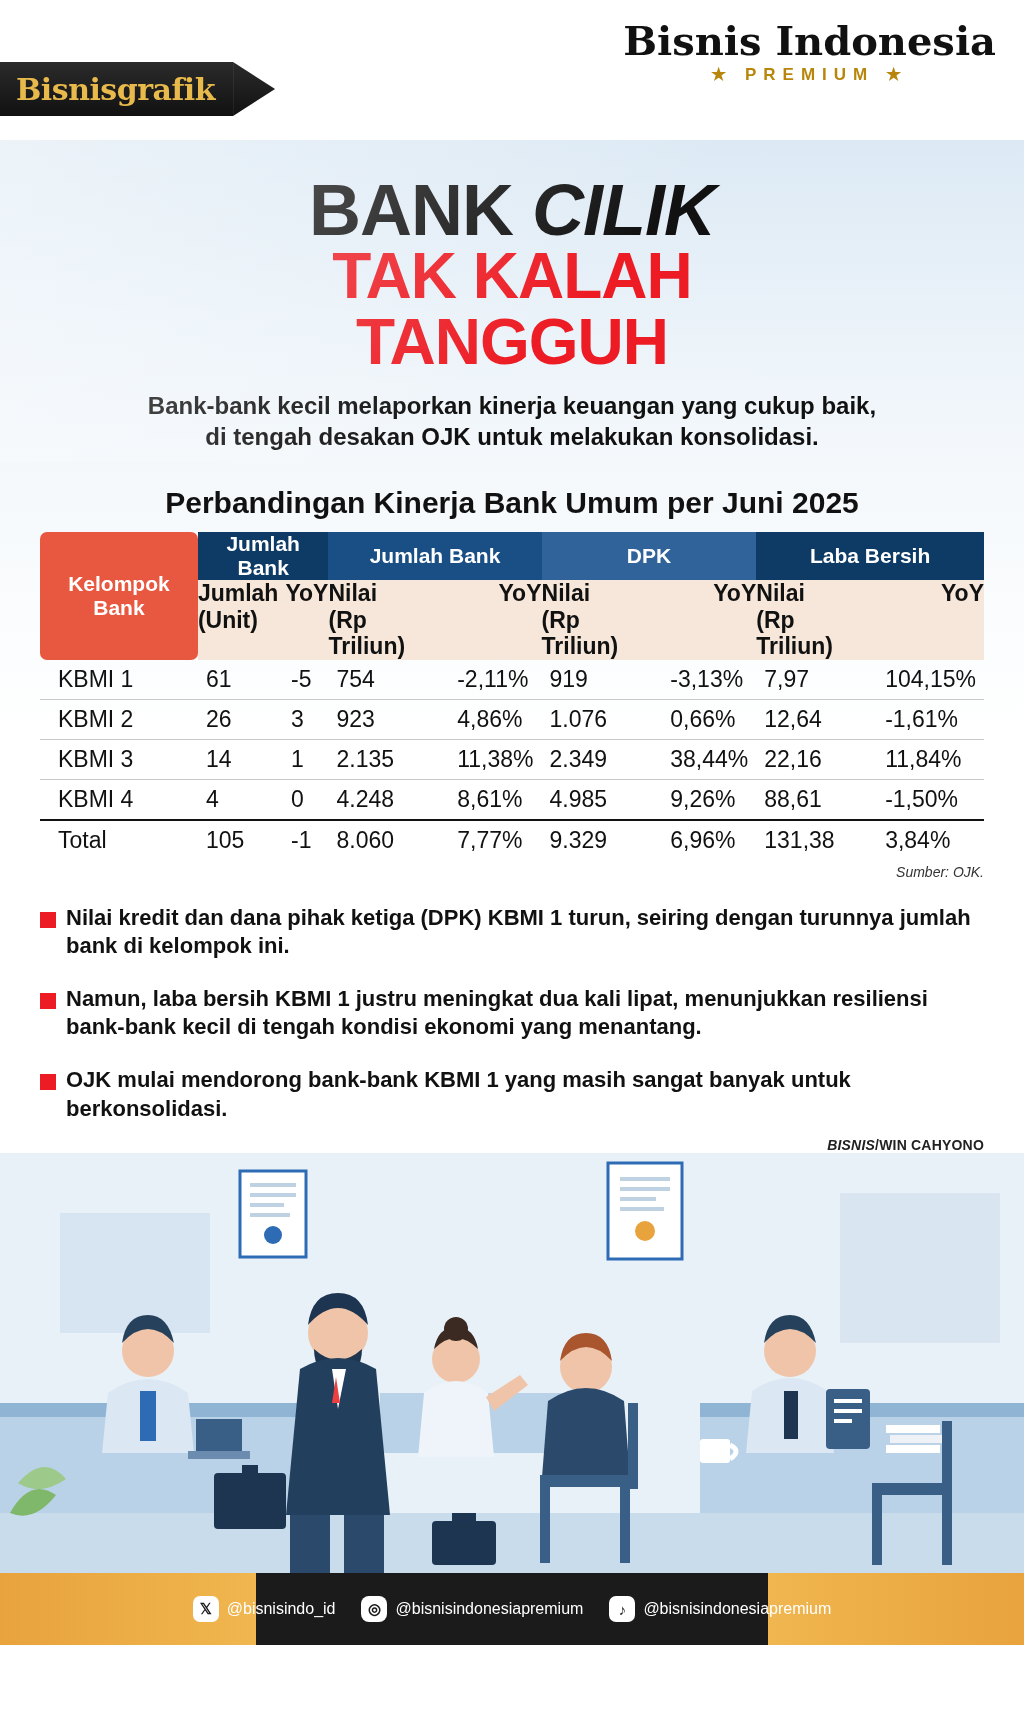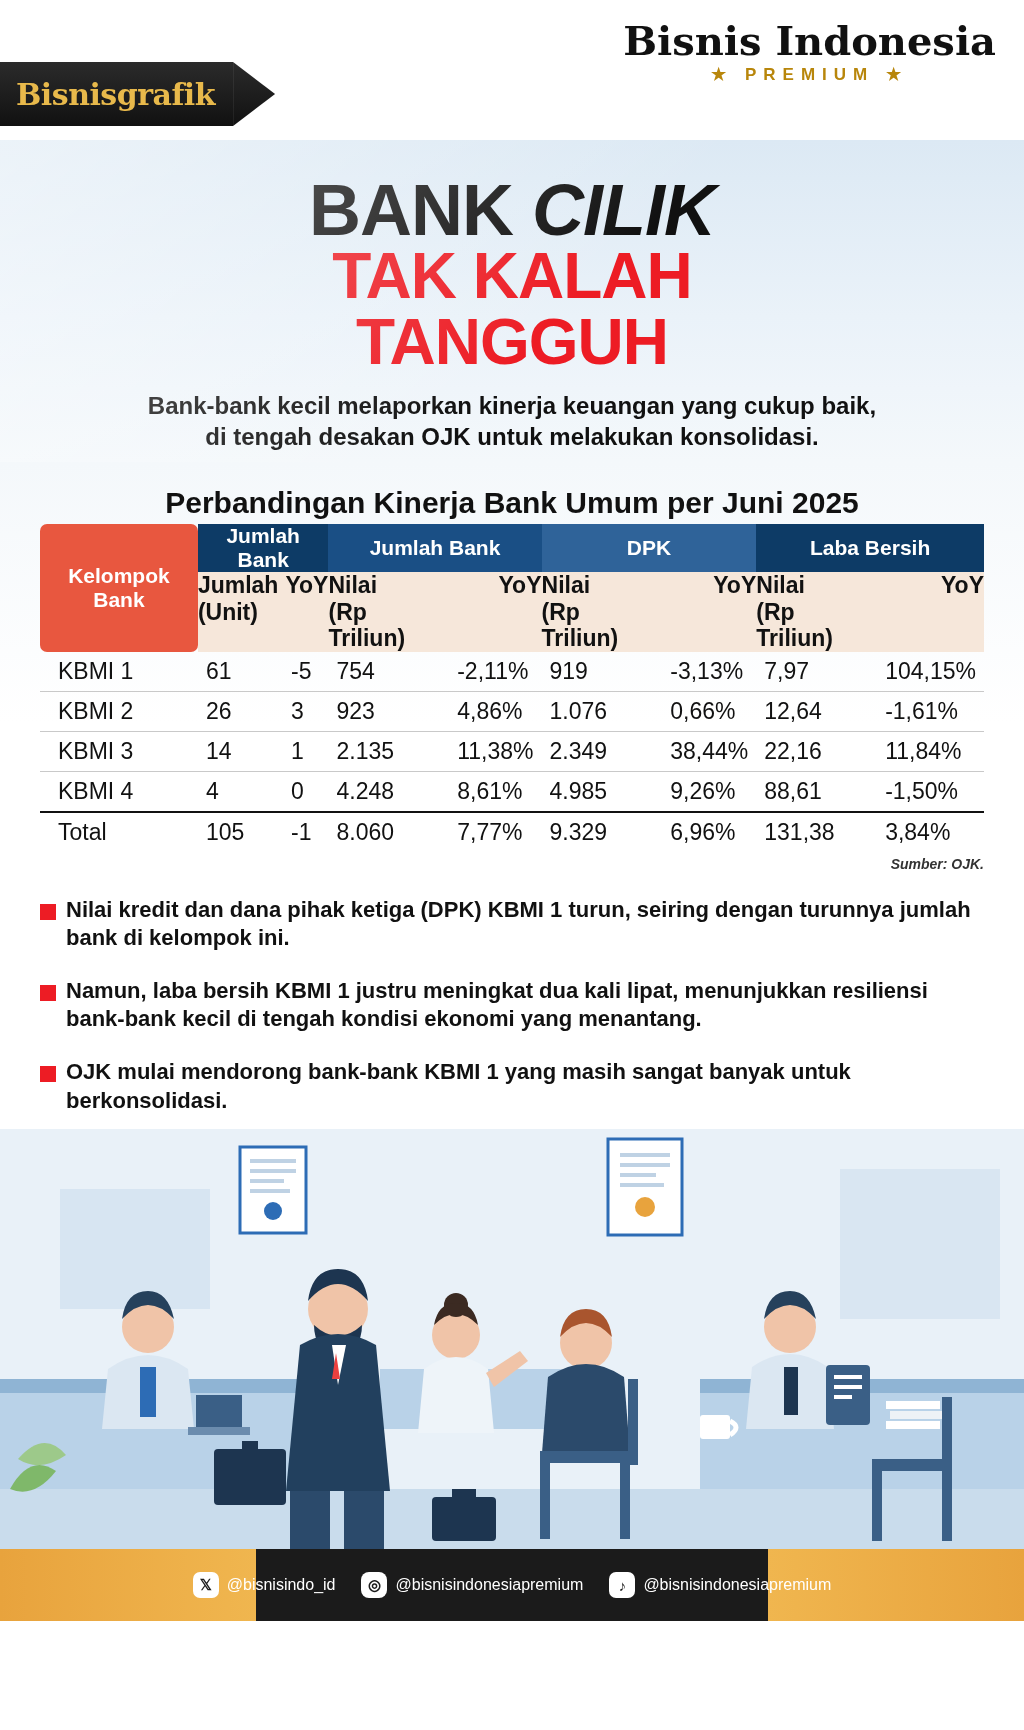--- a/index.html
+++ b/index.html
@@ -37,21 +37,21 @@
     letter-spacing: 7px;
     color: #b8860b;
     font-weight: 700;
     margin-top: 2px;
   }
   .brand-premium .star { color: #b8860b; }
 
   .tag-wrap {
     position: absolute;
     left: 0; top: 62px;
-    height: 64px;
+    height: 54px;
     display: flex;
     align-items: stretch;
   }
   .tag-body {
     background: linear-gradient(180deg,#2b2b2b 0%, #111111 100%);
     display: flex; align-items: center;
     padding: 0 18px 0 16px;
   }
   .tag-text {
     font-family: "DejaVu Serif", serif;
@@ -109,21 +109,21 @@
   .content {
     position: relative;
     background: linear-gradient(180deg,#f4f8fb 0%, #ffffff 40%, #ffffff 100%);
     padding: 24px 40px 0 40px;
   }
   .table-title {
     font-size: 30px;
     font-weight: 700;
     color: #111111;
     text-align: center;
-    margin-bottom: 4px;
+    margin-bottom: 12px;
   }
   table.perf {
     width: 100%;
     border-collapse: collapse;
     font-size: 21px;
   }
   table.perf th, table.perf td { padding: 0; }
 
   .grp-head td, .grp-head th {
     color: #ffffff;
@@ -158,21 +158,20 @@
   tbody.body tr td.lbl { font-weight: 400; text-align: left; padding-left: 18px; }
   tbody.body tr td.num { text-align: left; font-weight: 400; }
   tbody.body tr.total td { border-bottom: none; border-top: 2px solid #111111; font-weight: 400; }
 
   .source {
     text-align: right;
     font-size: 14px;
     font-style: italic;
     color: #333333;
     margin-top: 4px;
-    font-weight: bold;
   }
 
   
   .bullets { margin-top: 14px; }
   .bullet {
     display: flex;
     gap: 10px;
     margin-bottom: 14px;
     margin-top: 24px;
   }
@@ -359,20 +358,23 @@
     <div class="bullet">
       <div class="sq"></div>
       <div class="txt">Namun, laba bersih KBMI 1 justru meningkat dua kali lipat, menunjukkan resiliensi bank-bank kecil di tengah kondisi ekonomi yang menantang.</div>
     </div>
     <div class="bullet">
       <div class="sq"></div>
       <div class="txt">OJK mulai mendorong bank-bank KBMI 1 yang masih sangat banyak untuk berkonsolidasi.</div>
     </div>
   </div>
 
+  <div class="credit">
+    <i>BISNIS</i><span>/WIN CAHYONO</span>
+  </div>
 </div>
 
 <div class="illo">
   <svg width="1024" height="420" viewBox="0 0 1024 420">
 
     <rect x="0" y="0" width="1024" height="420" fill="#e9f1f8"></rect>
     <rect x="60" y="60" width="150" height="120" fill="#cfe0ef" opacity="0.7"></rect>
     <rect x="840" y="40" width="160" height="150" fill="#cfe0ef" opacity="0.6"></rect>
 
     <g>

